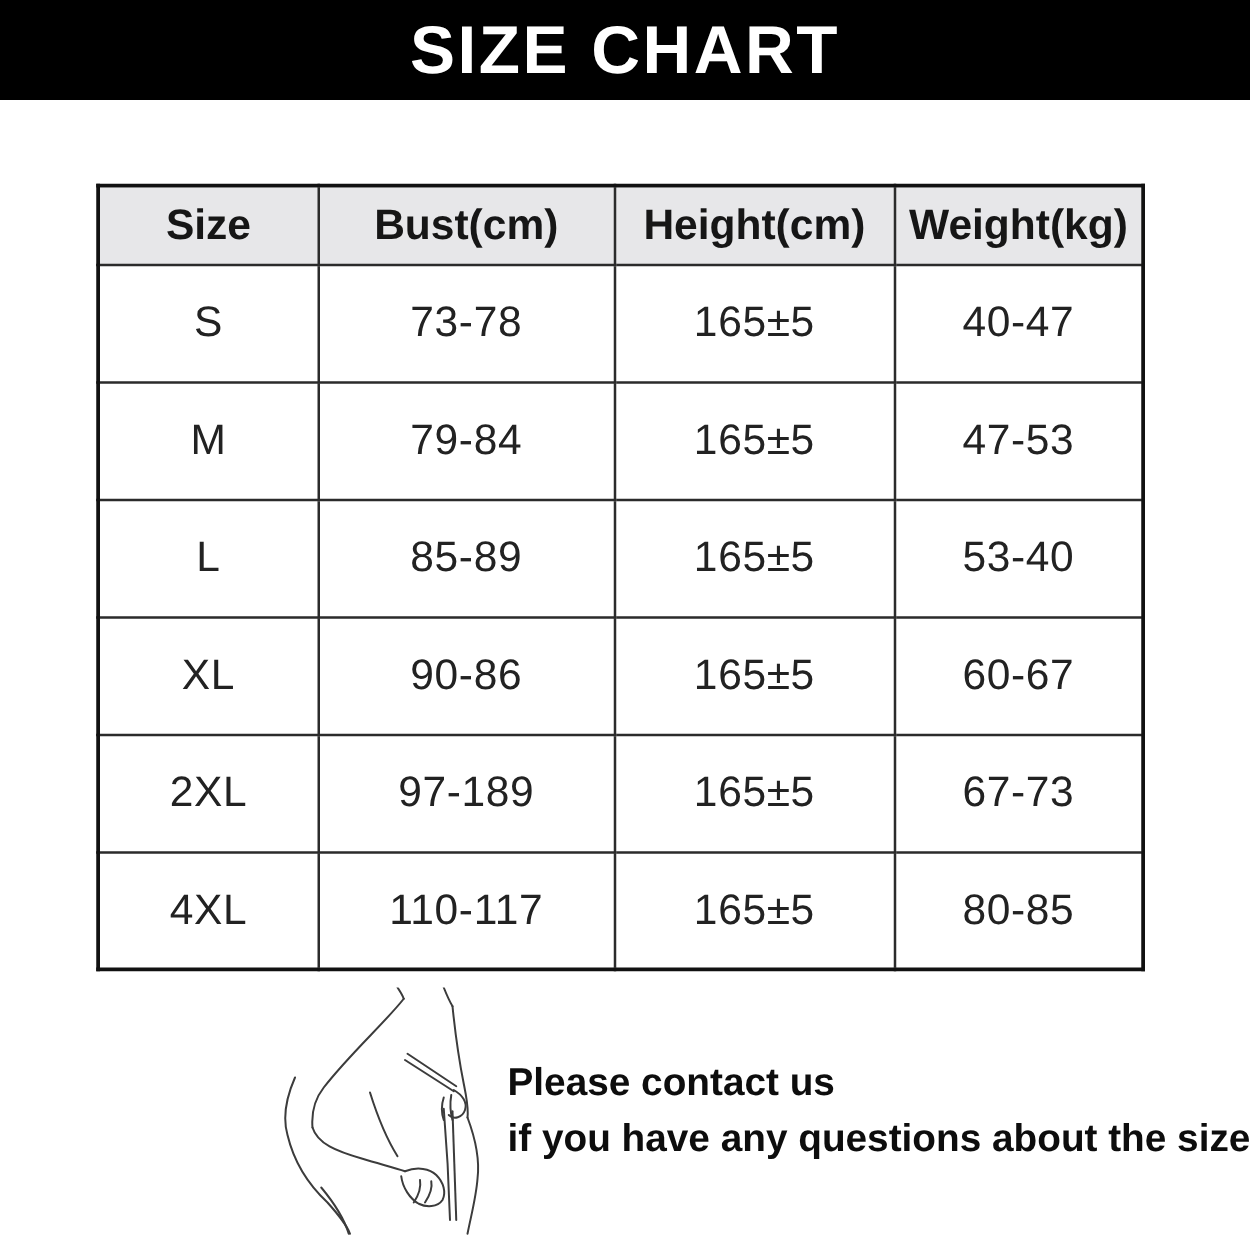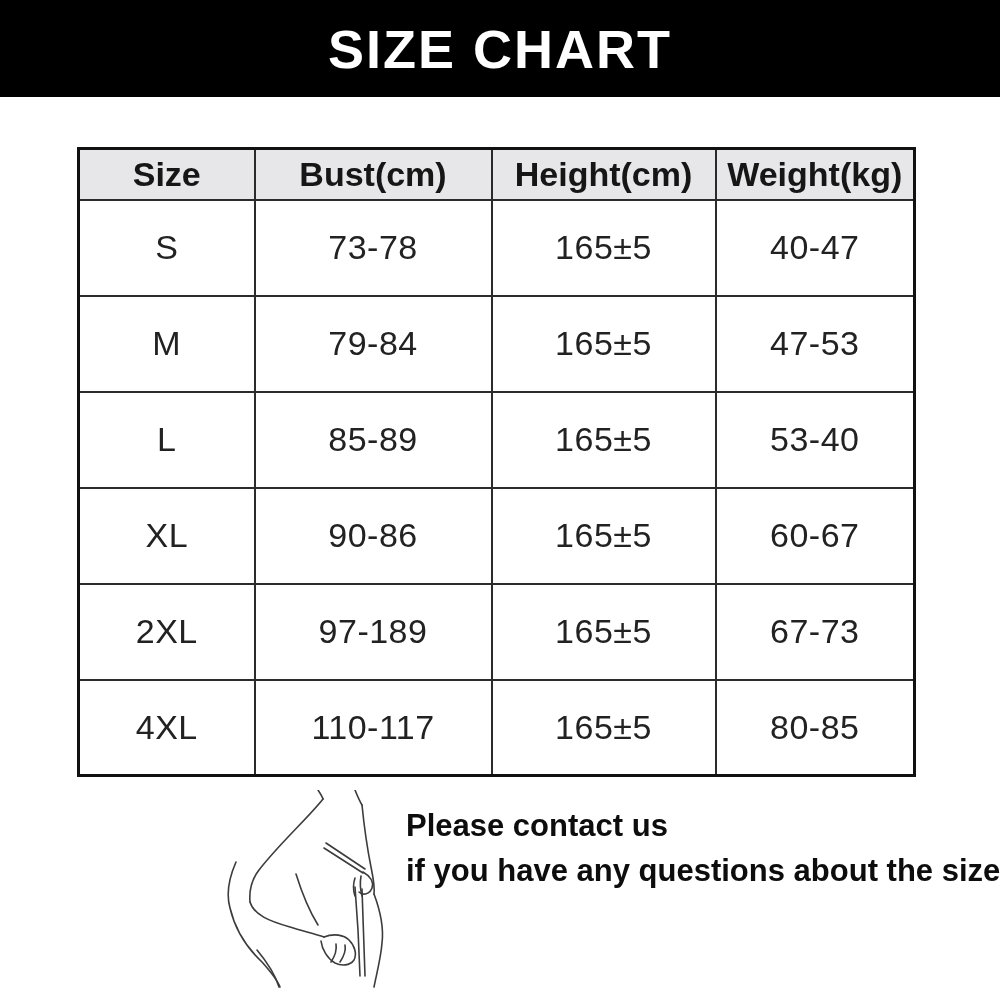--- a/index.html
+++ b/index.html
@@ -10,21 +10,21 @@
     position: relative;
     font-family: "Liberation Sans", sans-serif;
     color: #1c1c1c;
     overflow: hidden;
   }
 
   
   .banner {
     position: absolute;
     left: 0; top: 0;
-    width: 1000px; height: 97px;
+    width: 1000px; height: 80px;
     background: #000000;
     display: flex;
     align-items: center;
     justify-content: center;
   }
   .banner-title {
     color: #ffffff;
     font-size: 54px;
     font-weight: 700;
     letter-spacing: 2px;
@@ -36,21 +36,21 @@
     position: absolute;
     left: 77px; top: 147px;
     width: 836px; height: 630px;
     border-collapse: collapse;
     table-layout: fixed;
   }
   .size-table th, .size-table td {
     border: 2px solid #2b2b2b;
     text-align: center;
     vertical-align: middle;
-    height: 51px;
+    height: 63px;
     overflow: hidden;
     white-space: nowrap;
   }
   .size-table { border: 3px solid #111111; }
   .size-table th {
     background: #e7e7e9;
     font-size: 34px;
     font-weight: 600;
     color: #161616;
   }
@@ -62,21 +62,21 @@
   }
 
   
   .figure-wrap {
     position: absolute;
     left: 227px; top: 790px;
     width: 178px; height: 198px;
   }
   .contact-text {
     position: absolute;
-    left: 406px; top: 803px;
+    left: 406px; top: 843px;
     font-size: 31px;
     font-weight: 700;
     line-height: 45px;
     color: #0d0d0d;
     white-space: nowrap;
   }
 </style>
 </head>
 <body>
 

